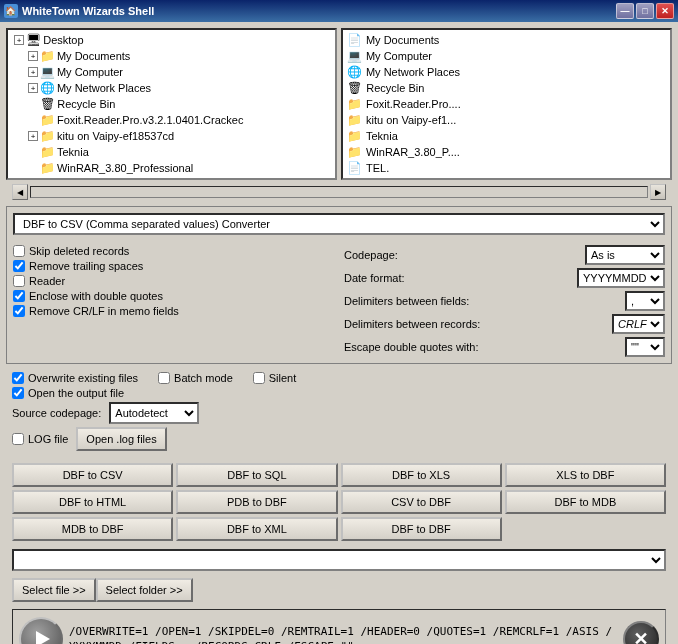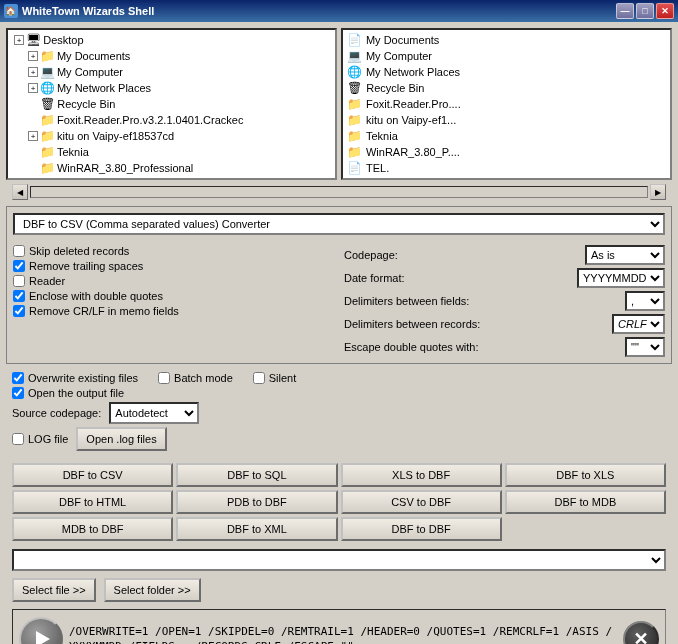--- a/index.html
+++ b/index.html
@@ -238,21 +238,21 @@
       width: 100%;
       height: 22px;
       background: white;
       border: 2px inset #808080;
       font-size: 11px;
     }
 
     
     .file-folder-row {
       display: flex;
-      gap: 8px;
+      gap: 0;
       padding: 3px 6px;
     }
     .action-btn {
       height: 24px;
       background: linear-gradient(to bottom, #f0ece4, #d4d0c8);
       border: 2px outset #c0c0c0;
       font-size: 11px;
       cursor: pointer;
       padding: 0 8px;
     }
@@ -537,22 +537,22 @@
         <input type="checkbox" style="">
         <span>LOG file</span>
       </div>
       <button class="action-btn">Open .log files</button>
     </div>
   </div>
 
   <div class="conv-buttons">
     <button class="conv-btn">DBF to CSV</button>
     <button class="conv-btn">DBF to SQL</button>
+    <button class="conv-btn">DBF to XLS</button>
     <button class="conv-btn">XLS to DBF</button>
-    <button class="conv-btn">DBF to XLS</button>
     <button class="conv-btn">DBF to HTML</button>
     <button class="conv-btn">PDB to DBF</button>
     <button class="conv-btn">CSV to DBF</button>
     <button class="conv-btn">DBF to MDB</button>
     <button class="conv-btn">MDB to DBF</button>
     <button class="conv-btn">DBF to XML</button>
     <button class="conv-btn">DBF to DBF</button>
   </div>
 
   <div class="bottom-dropdown-row">

